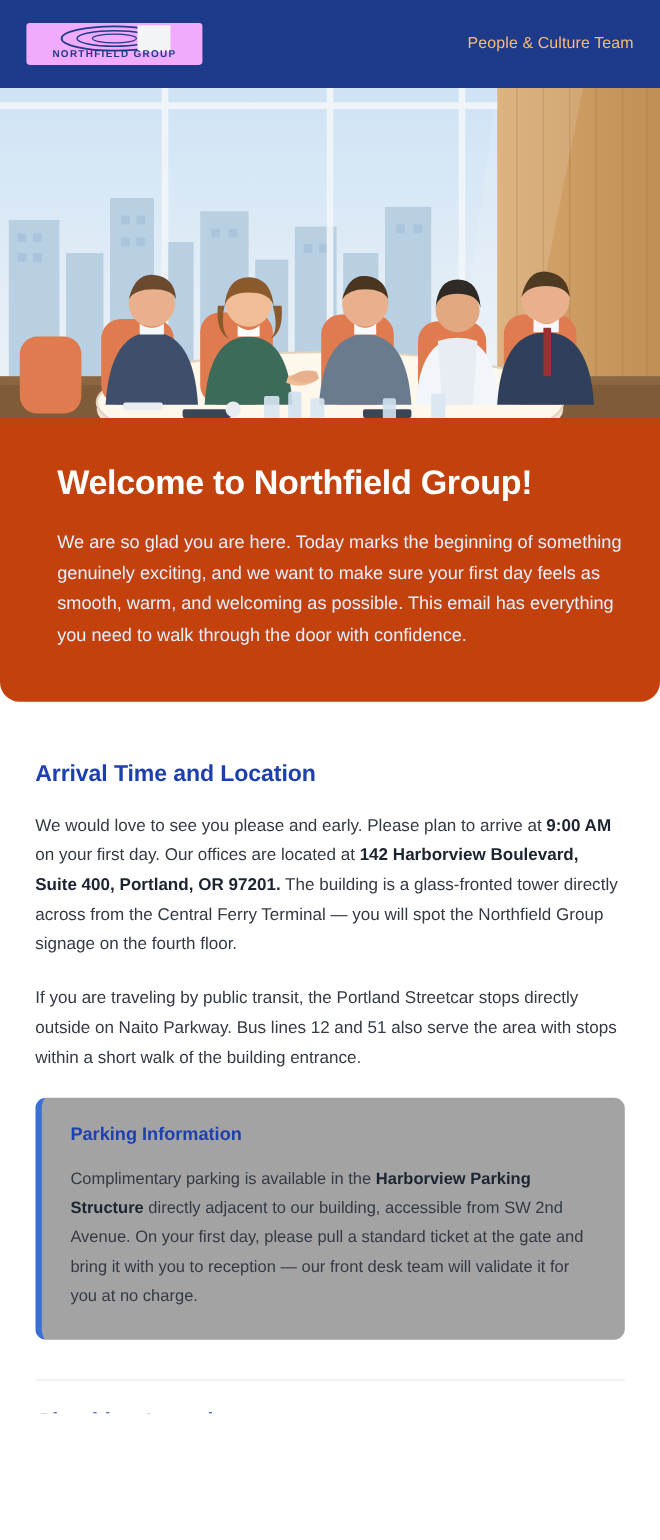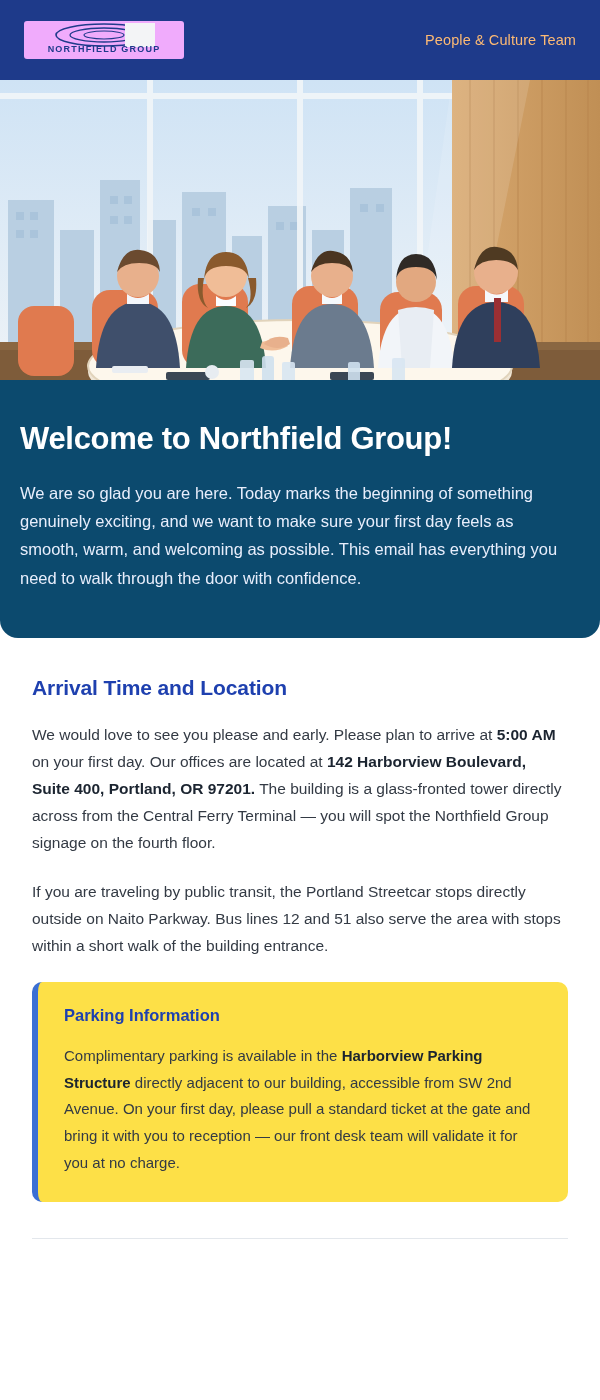--- a/index.html
+++ b/index.html
@@ -44,23 +44,23 @@
     width: 600px;
     height: 300px;
     position: relative;
     overflow: hidden;
     background: #cfe0f0;
   }
   .hero svg { display: block; }
 
   
   .welcome {
-    background: #0c4a6e;
+    background: #c2410c;
     color: #ffffff;
-    padding: 42px 32px 46px 20px;
+    padding: 42px 32px 46px 52px;
     border-bottom-left-radius: 18px;
     border-bottom-right-radius: 18px;
   }
   .welcome h1 {
     margin: 0 0 22px 0;
     font-size: 31px;
     line-height: 1.12;
     font-weight: bold;
     letter-spacing: -0.3px;
   }
@@ -69,38 +69,38 @@
     font-size: 16.5px;
     line-height: 1.72;
     color: #e8eefc;
   }
 
   
   .section {
     padding: 38px 32px 0 32px;
   }
   .section h2 {
-    margin: 0 0 22px 0;
+    margin: 16px 0 22px 0;
     font-size: 21px;
     color: #1e40af;
     font-weight: bold;
     letter-spacing: -0.1px;
   }
   .section p {
     margin: 0 0 22px 0;
     font-size: 15.5px;
     line-height: 1.74;
     color: #333a44;
   }
   .section p b { color: #1b2430; font-weight: bold; }
 
   
   .callout {
     margin: 16px 32px 0 32px;
-    background: #fde047;
+    background: #a3a3a3;
     border-left: 6px solid #3b6fd4;
     border-radius: 10px;
     padding: 24px 26px 26px 26px;
   }
   .callout h3 {
     margin: 0 0 18px 0;
     font-size: 16.5px;
     color: #1e40af;
     font-weight: bold;
   }
@@ -279,21 +279,21 @@
   </svg>
 </div>
 
 <div class="welcome">
   <h1>Welcome to Northfield Group!</h1>
   <p>We are so glad you are here. Today marks the beginning of something genuinely exciting, and we want to make sure your first day feels as smooth, warm, and welcoming as possible. This email has everything you need to walk through the door with confidence.</p>
 </div>
 
 <div class="section">
   <h2>Arrival Time and Location</h2>
-  <p><span>We would love to see you please and early. Please plan to arrive at </span><b>5:00 AM</b><span> on your first day. Our offices are located at </span><b>142 Harborview Boulevard, Suite 400, Portland, OR 97201.</b><span> The building is a glass-fronted tower directly across from the Central Ferry Terminal — you will spot the Northfield Group signage on the fourth floor.</span></p>
+  <p><span>We would love to see you please and early. Please plan to arrive at </span><b>9:00 AM</b><span> on your first day. Our offices are located at </span><b>142 Harborview Boulevard, Suite 400, Portland, OR 97201.</b><span> The building is a glass-fronted tower directly across from the Central Ferry Terminal — you will spot the Northfield Group signage on the fourth floor.</span></p>
   <p>If you are traveling by public transit, the Portland Streetcar stops directly outside on Naito Parkway. Bus lines 12 and 51 also serve the area with stops within a short walk of the building entrance.</p>
 </div>
 
 <div class="callout">
   <h3>Parking Information</h3>
   <p><span>Complimentary parking is available in the </span><b>Harborview Parking Structure</b><span> directly adjacent to our building, accessible from SW 2nd Avenue. On your first day, please pull a standard ticket at the gate and bring it with you to reception — our front desk team will validate it for you at no charge.</span></p>
 </div>
 
 <div class="divider"></div>
 <div class="trailing">

